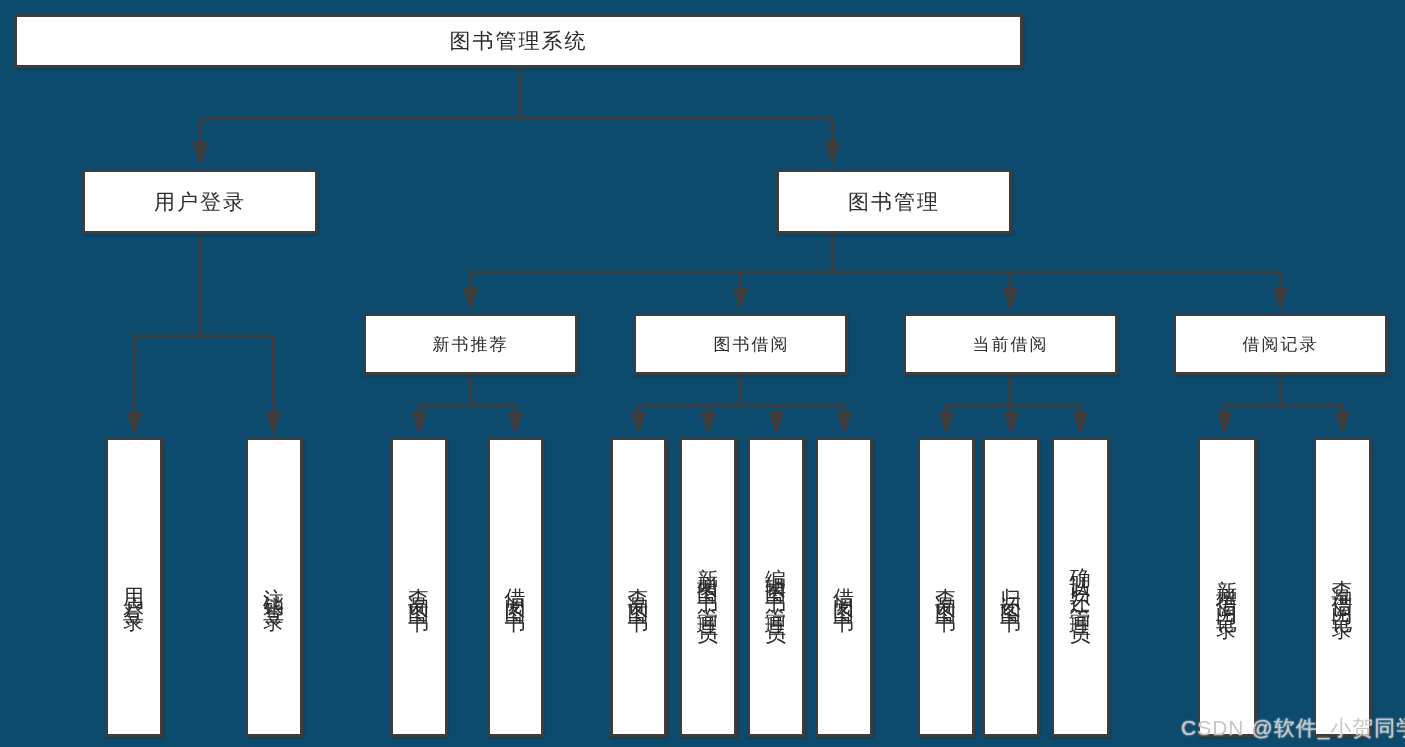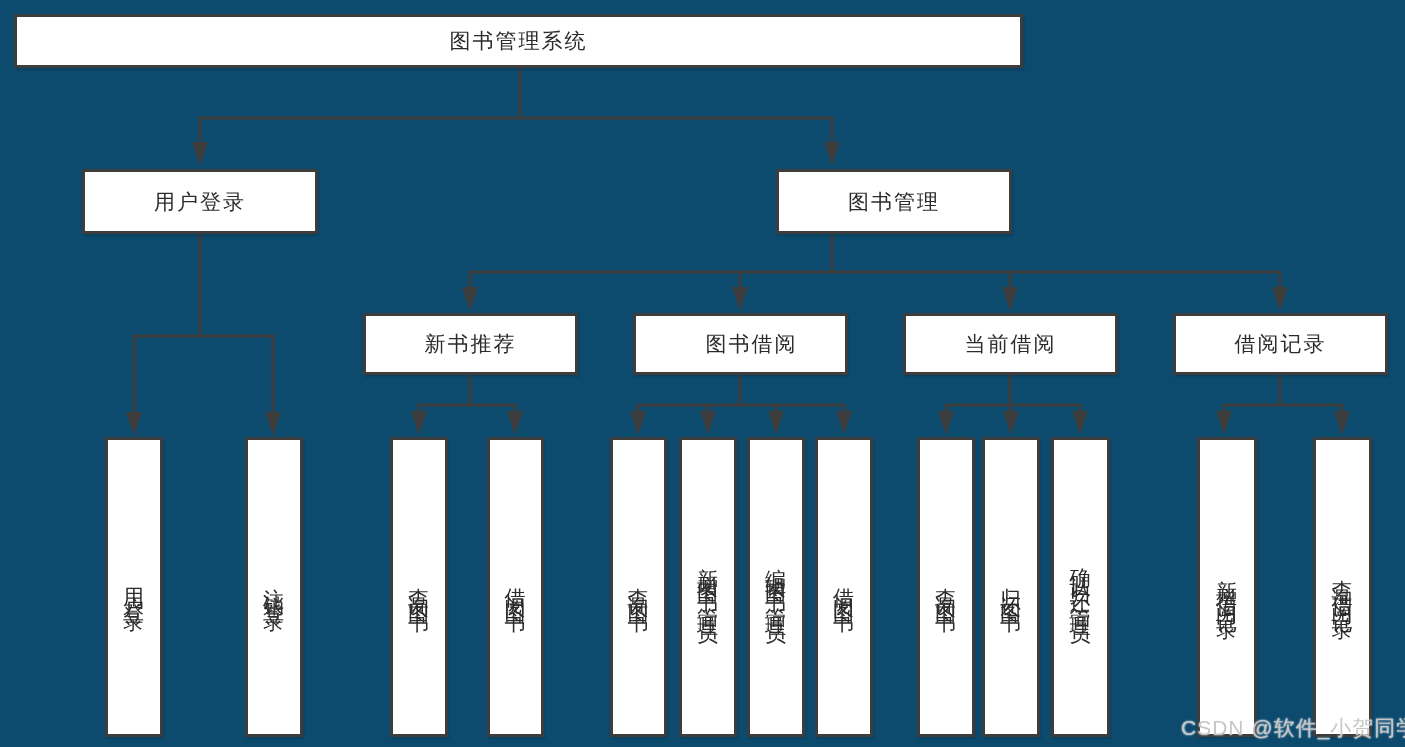--- a/index.html
+++ b/index.html
@@ -35,21 +35,21 @@
     font-size: 21px;
     letter-spacing: 2px;
   }
   .lvl2 {
     top: 169px; height: 65px; width: 236px;
     font-size: 21px;
     letter-spacing: 2px;
   }
   .lvl3 {
     top: 313px; height: 62px; width: 215px;
-    font-size: 21px;
+    font-size: 17px;
     letter-spacing: 2px;
   }
   .leaf {
     top: 437px; height: 300px;
     writing-mode: vertical-rl;
     font-size: 21px;
     letter-spacing: 8px;
     line-height: 1;
   }
   .watermark {

